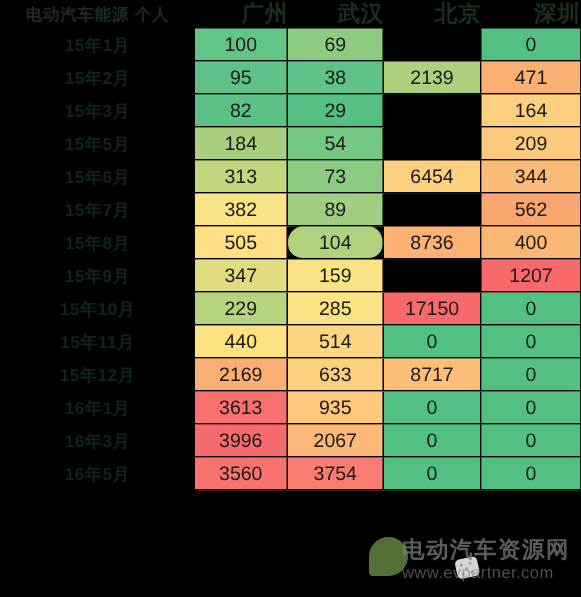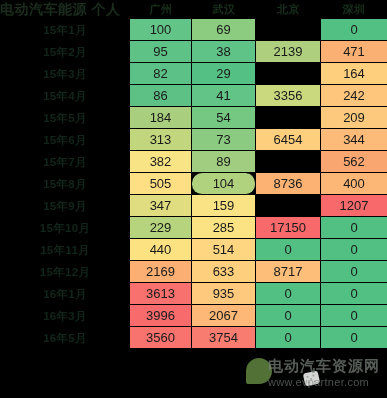--- a/index.html
+++ b/index.html
@@ -24,32 +24,32 @@
   table.heatmap col.c-label { width: 130px; }
   table.heatmap col.c-d0    { width: 62px; }
   table.heatmap col.c-d1    { width: 64px; }
   table.heatmap col.c-d2    { width: 65px; }
   table.heatmap col.c-d3    { width: 66px; }
 
   thead th {
     height: 19px;
     background: #000000;
     color: #18301c;
-    font-size: 11px;
+    font-size: 15px;
     font-weight: bold;
-    text-align: center;
+    text-align: right;
     padding: 0;
     letter-spacing: 0.5px;
     white-space: nowrap;
     overflow: hidden;
   }
   thead th.label-head {
     color: #1b2e1d;
-    text-align: left;
-    font-size: 14px;
+    text-align: center;
+    font-size: 11px;
   }
   tbody td {
     height: 21px;
     padding: 0;
     font-size: 13px;
     color: #1a1a1a;
     text-align: center;
     vertical-align: middle;
     border-bottom: 1px solid #000000;
     border-right: 1px solid #000000;
@@ -170,27 +170,20 @@
           <td class="cell" style="background: rgb(251, 176, 115);">471</td>
         </tr>
         <tr>
           <td class="rowlabel">15年3月</td>
           <td class="cell" style="background: rgb(92, 193, 134);">82</td>
           <td class="cell" style="background: rgb(85, 192, 132);">29</td>
           <td class="cell empty" style="background: rgb(0, 0, 0);"></td>
           <td class="cell" style="background: rgb(254, 208, 126);">164</td>
         </tr>
         <tr>
-          <td class="rowlabel">15年4月</td>
-          <td class="cell" style="background: rgb(93, 193, 134);">86</td>
-          <td class="cell" style="background: rgb(99, 196, 136);">41</td>
-          <td class="cell" style="background: rgb(203, 217, 126);">3356</td>
-          <td class="cell" style="background: rgb(253, 198, 124);">242</td>
-        </tr>
-        <tr>
           <td class="rowlabel">15年5月</td>
           <td class="cell" style="background: rgb(168, 206, 126);">184</td>
           <td class="cell" style="background: rgb(116, 200, 129);">54</td>
           <td class="cell empty" style="background: rgb(0, 0, 0);"></td>
           <td class="cell" style="background: rgb(253, 202, 125);">209</td>
         </tr>
         <tr>
           <td class="rowlabel">15年6月</td>
           <td class="cell" style="background: rgb(194, 214, 126);">313</td>
           <td class="cell" style="background: rgb(138, 203, 129);">73</td>

